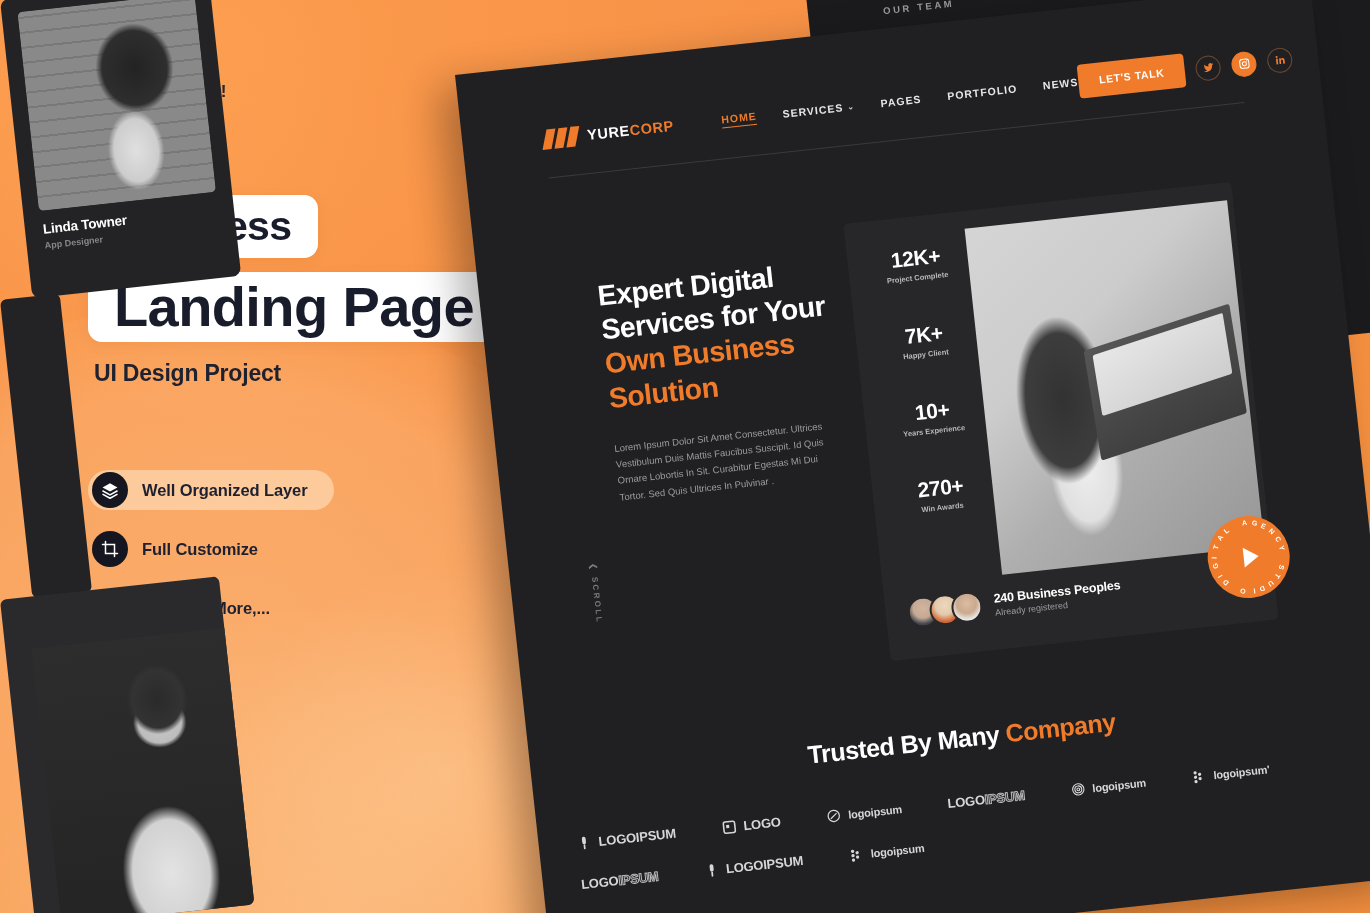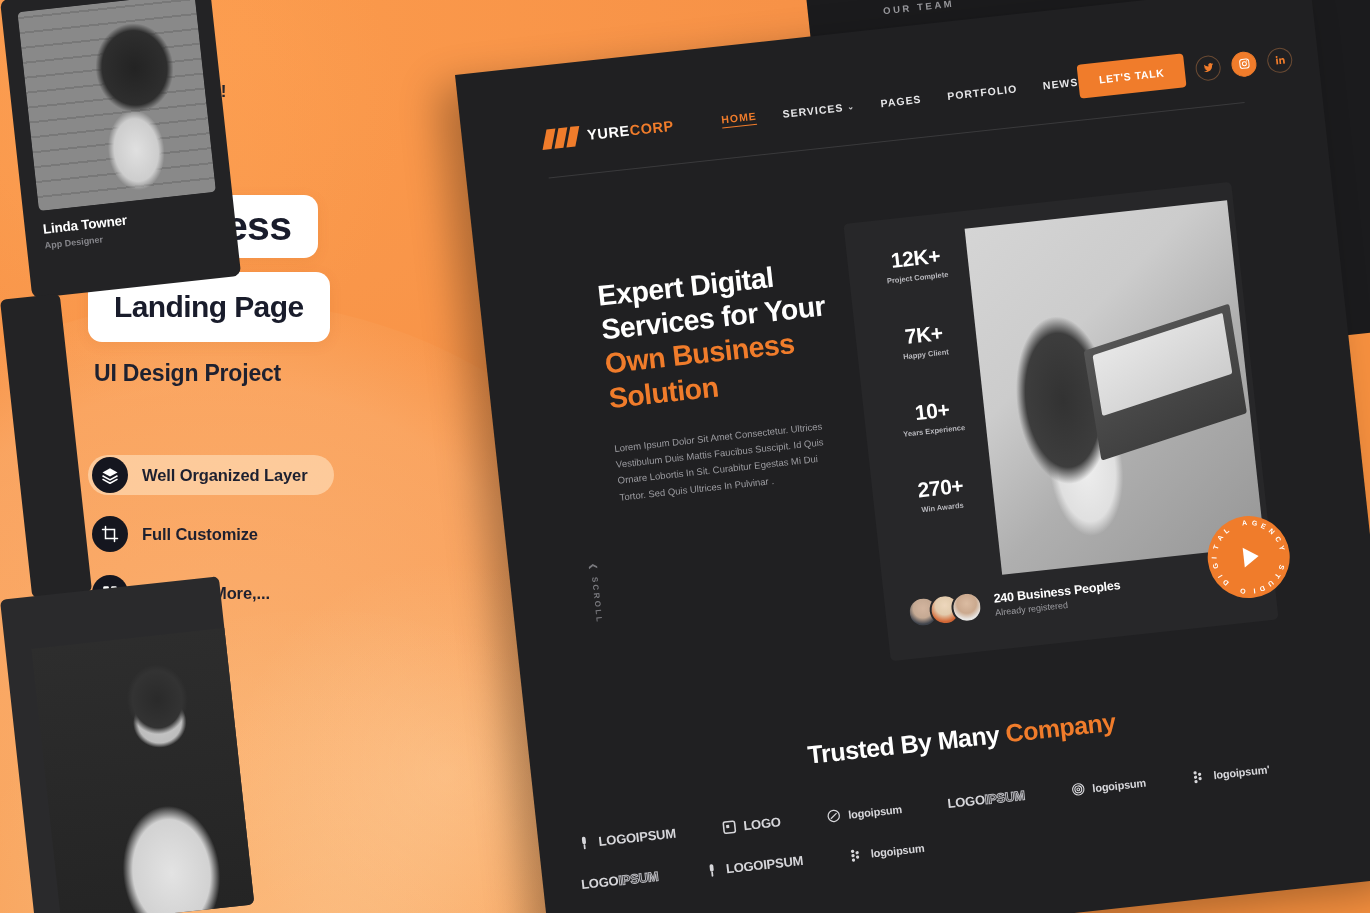--- a/index.html
+++ b/index.html
@@ -34,28 +34,28 @@
   .title-chip{
     position:absolute; background:#fff; border-radius:14px;
     display:flex; align-items:center;
     box-shadow:0 3px 14px rgba(150,70,10,.09);
   }
   #chip-business{ left:88px; top:195px; height:63px; padding:0 26px; }
   #chip-landing { left:88px; top:272px; height:70px; padding:0 26px; }
   .title-chip span{
     font-size:41px; font-weight:800; color:#191c2b; letter-spacing:-.6px; line-height:1;
   }
-  #chip-landing span{ font-size:30px; }
+  #chip-landing span{ font-size:56px; }
   #subtitle{
     position:absolute; left:94px; top:360px;
     font-size:23px; font-weight:700; color:#1e2130; letter-spacing:-.2px;
   }
 
   
-  #features{ position:absolute; left:88px; top:455px;text-align:center; }
+  #features{ position:absolute; left:88px; top:470px;text-align:center; }
   .feature{
     display:flex; align-items:center; gap:14px;
     height:40px; margin-bottom:19px; padding-right:20px;
     border-radius:22px; width:max-content;
   }
   .feature.hl{ background:rgba(255,224,189,.62); padding-left:4px; padding-right:26px; }
   .feature.plain{ padding-left:4px; }
   .f-icon{
     width:36px; height:36px; border-radius:50%; background:#15161f;
     display:flex; align-items:center; justify-content:center; flex:0 0 36px;

